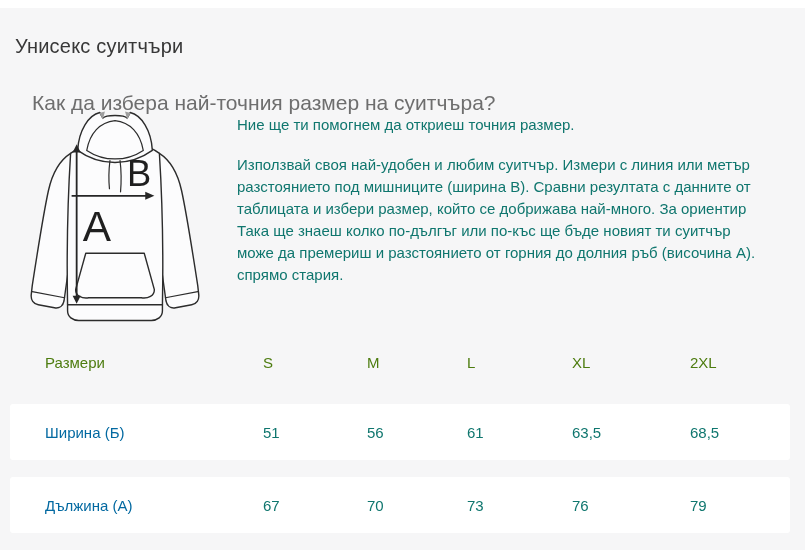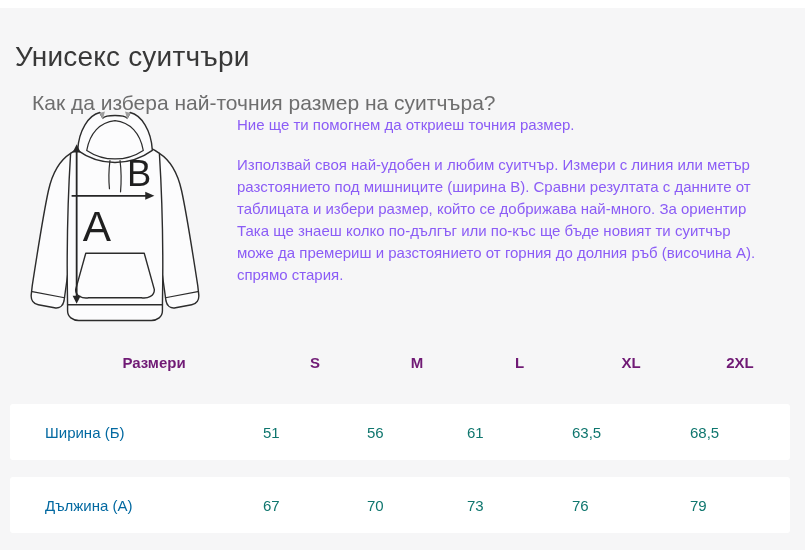--- a/index.html
+++ b/index.html
@@ -9,50 +9,50 @@
     font-family:"Liberation Sans", sans-serif;
     position:relative;
     overflow:hidden;
   }
   .top-strip {
     position:absolute; top:0; left:0; width:805px; height:8px;
     background:#ffffff;
   }
   .page-title {
     position:absolute; left:15px; top:22px;
-    font-size:28px; font-weight:400; color:#383838;
+    font-size:20px; font-weight:400; color:#383838;
     letter-spacing:0.2px;
   }
   .page-subtitle {
     position:absolute; left:32px; top:74px;
     font-size:21px; font-weight:400; color:#6e6e6e;
   }
   .diagram {
     position:absolute; left:13px; top:106px;
     width:204px; height:222px;
   }
   .intro {
     position:absolute; left:237px; top:114px; width:560px;
-    font-size:15px; color:#8b5cf6; line-height:22px;
+    font-size:15px; color:#0f766e; line-height:22px;
   }
   .intro .lead { margin:0 0 18px 0; white-space:nowrap; }
   .intro .line { white-space:nowrap; }
   table.size-table {
     position:absolute; left:10px; top:320px; width:780px;
     border-collapse:separate; border-spacing:0 17px;
     table-layout:fixed; font-size:15px;
   }
   table.size-table col.c0 { width:253px; }
   table.size-table col.c1 { width:104px; }
   table.size-table col.c2 { width:100px; }
   table.size-table col.c3 { width:105px; }
   table.size-table col.c4 { width:118px; }
   table.size-table col.c5 { width:100px; }
   table.size-table th {
-    height:50px; text-align:center; font-weight:700; color:#701a75;
+    height:50px; text-align:left; font-weight:400; color:#4d7c0f;
     background:transparent; padding:0;
   }
   table.size-table td {
     height:56px; background:#ffffff; color:#0f766e; padding:0;
   }
   table.size-table th:first-child,
   table.size-table td:first-child { padding-left:35px; }
   table.size-table td:first-child { color:#0369a1; border-radius:3px 0 0 3px; }
   table.size-table td:last-child { border-radius:0 3px 3px 0; }
   svg .outline { fill:#fcfcfd; stroke:#2c2c2c; stroke-width:1.4; stroke-linejoin:round; }

